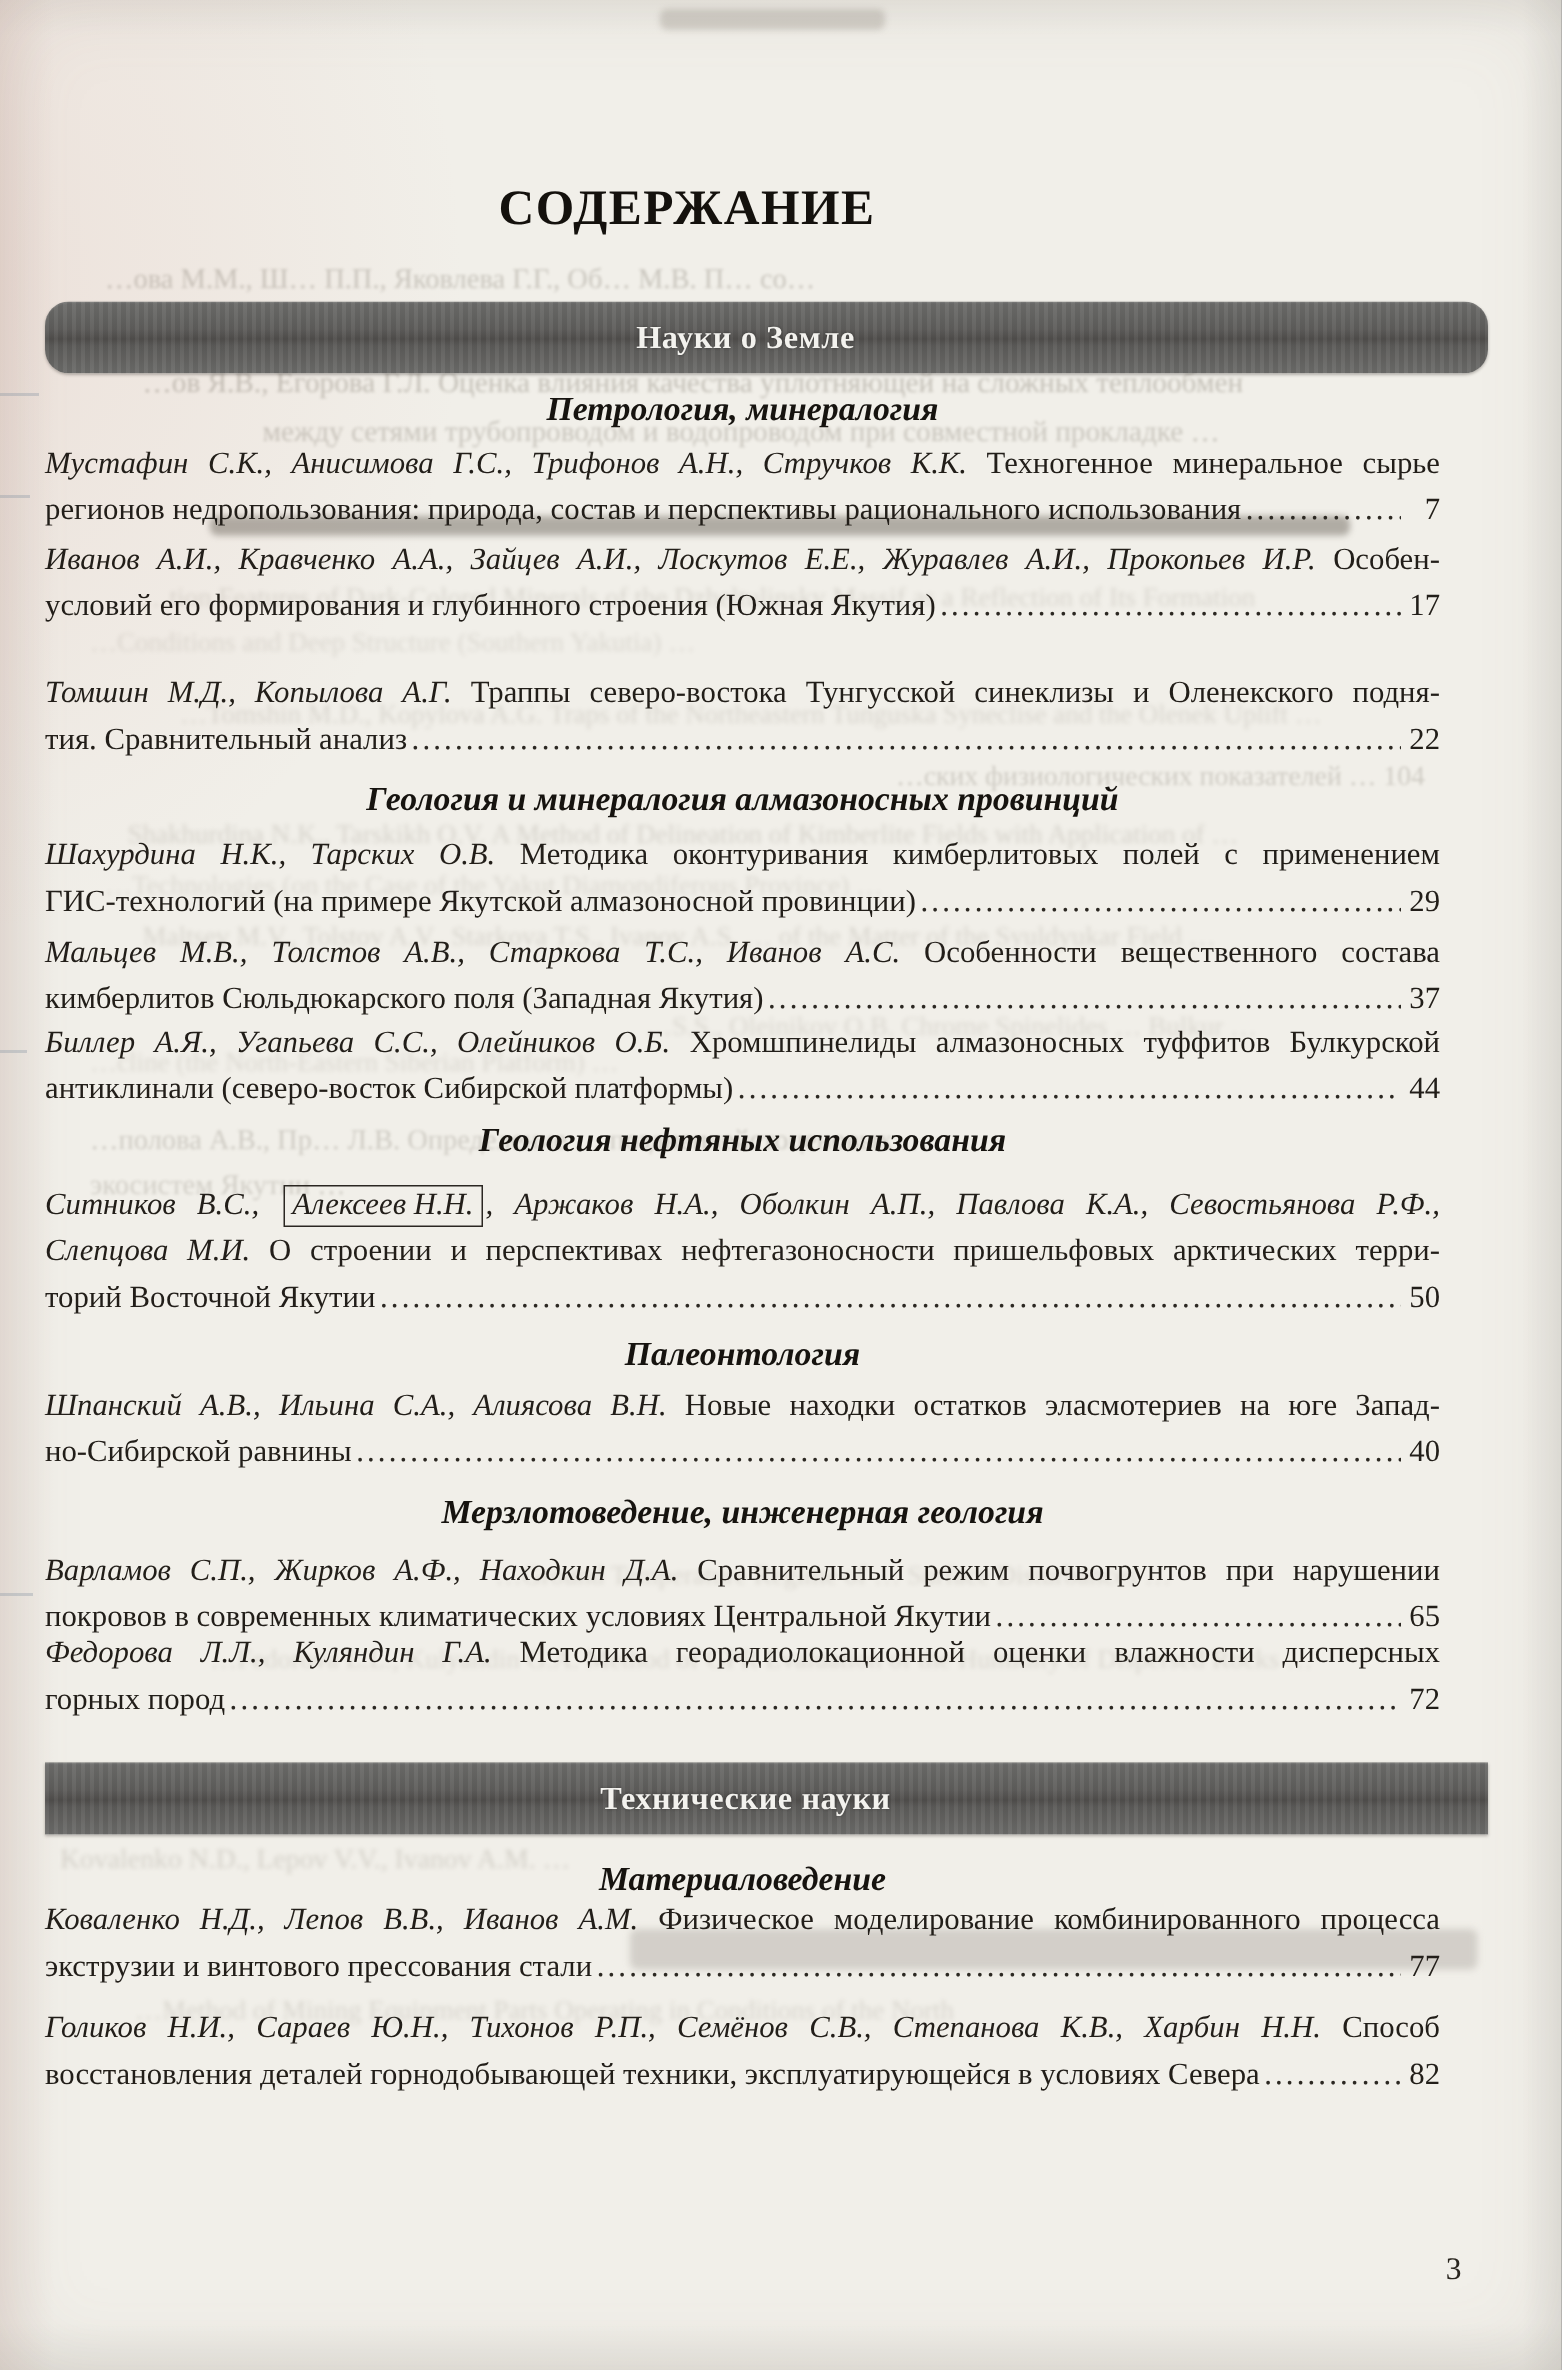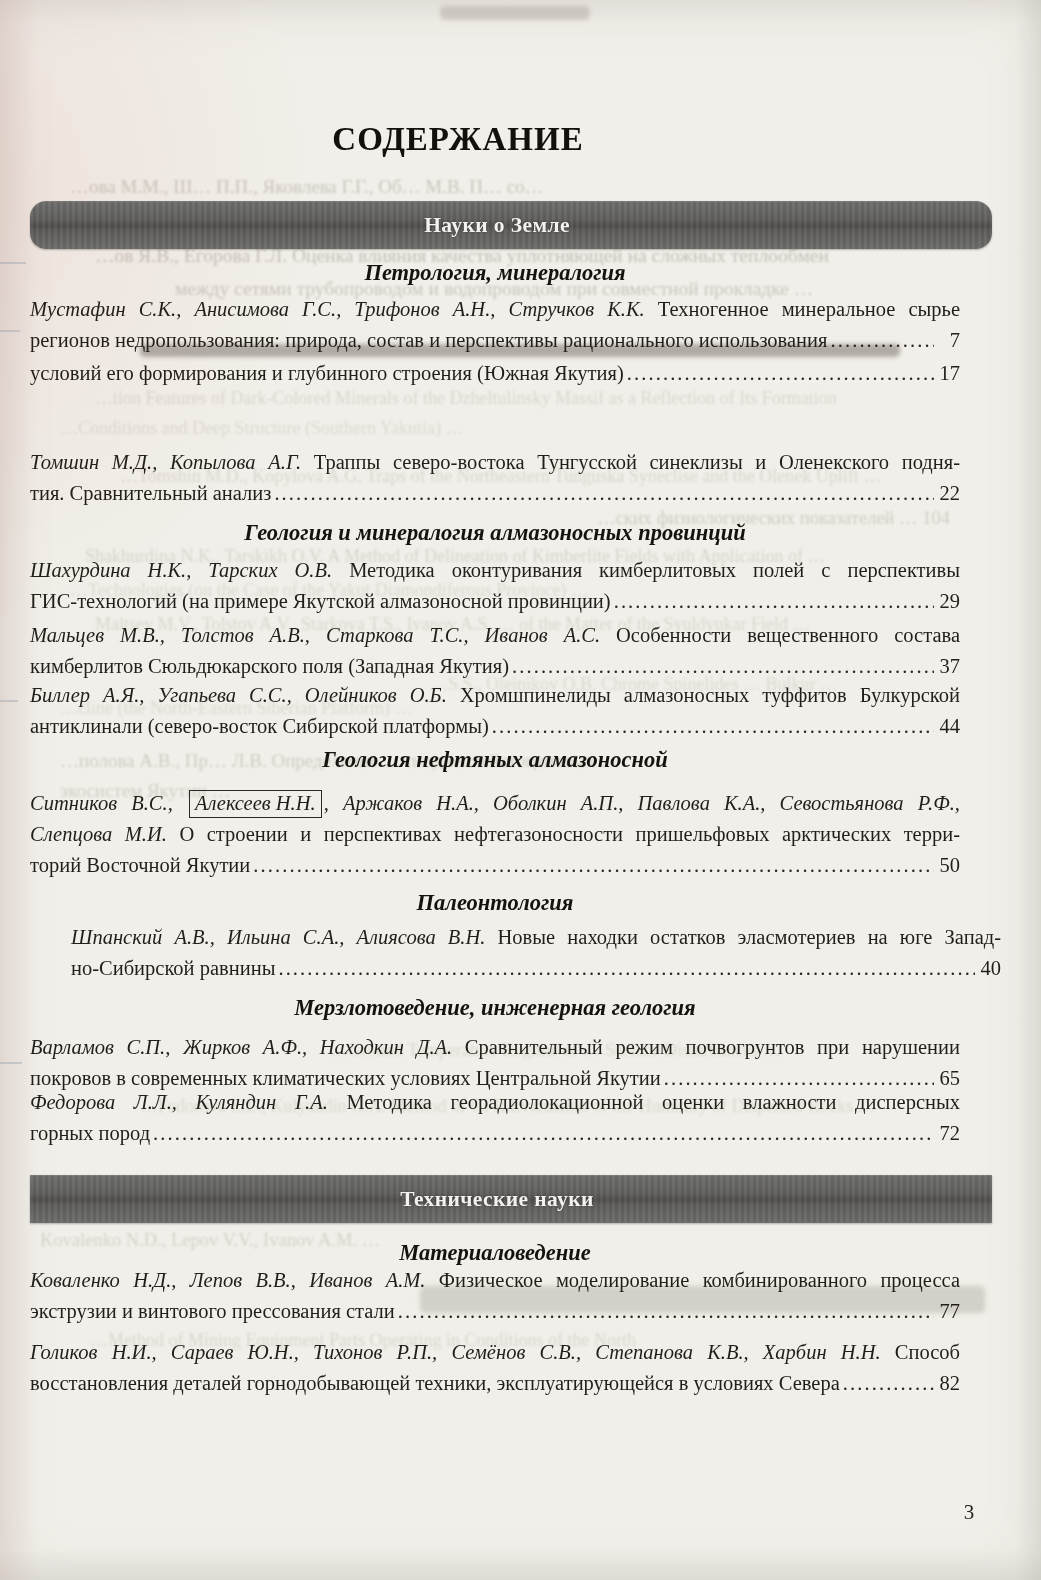--- a/index.html
+++ b/index.html
@@ -114,37 +114,38 @@
         <div class="subheading" style="top: 258px;">Петрология, минералогия</div>
         <div class="entry" style="top: 294px;">
           <div class="line"><span class="it">Мустафин С.К., Анисимова Г.С., Трифонов А.Н., Стручков К.К.</span><span> Техногенное минеральное сырье</span></div>
           <div class="line last">
             <span class="linetext"><span>регионов недропользования: природа, состав и перспективы рационального использования</span></span>
             <span class="dots">....................................................................................................................................................................................</span>
             <span class="pg">7</span>
           </div>
         </div>
         <div class="entry" style="top: 358px;">
+          <div class="line"><span class="it">Иванов А.И., Кравченко А.А., Зайцев А.И., Лоскутов Е.Е., Журавлев А.И., Прокопьев И.Р.</span><span> Особен-</span></div>
           <div class="line last">
             <span class="linetext"><span>условий его формирования и глубинного строения (Южная Якутия)</span></span>
             <span class="dots">....................................................................................................................................................................................</span>
             <span class="pg">17</span>
           </div>
         </div>
         <div class="entry" style="top: 447px;">
           <div class="line"><span class="it">Томшин М.Д., Копылова А.Г.</span><span> Траппы северо-востока Тунгусской синеклизы и Оленекского подня-</span></div>
           <div class="line last">
             <span class="linetext"><span>тия. Сравнительный анализ</span></span>
             <span class="dots">....................................................................................................................................................................................</span>
             <span class="pg">22</span>
           </div>
         </div>
         <div class="subheading" style="top: 518px;">Геология и минералогия алмазоносных провинций</div>
         <div class="entry" style="top: 555px;">
-          <div class="line"><span class="it">Шахурдина Н.К., Тарских О.В.</span><span> Методика оконтуривания кимберлитовых полей с перспективы</span></div>
+          <div class="line"><span class="it">Шахурдина Н.К., Тарских О.В.</span><span> Методика оконтуривания кимберлитовых полей с применением</span></div>
           <div class="line last">
             <span class="linetext"><span>ГИС-технологий (на примере Якутской алмазоносной провинции)</span></span>
             <span class="dots">....................................................................................................................................................................................</span>
             <span class="pg">29</span>
           </div>
         </div>
         <div class="entry" style="top: 620px;">
           <div class="line"><span class="it">Мальцев М.В., Толстов А.В., Старкова Т.С., Иванов А.С.</span><span> Особенности вещественного состава</span></div>
           <div class="line last">
             <span class="linetext"><span>кимберлитов Сюльдюкарского поля (Западная Якутия)</span></span>
@@ -153,32 +154,32 @@
           </div>
         </div>
         <div class="entry" style="top: 680px;">
           <div class="line"><span class="it">Биллер А.Я., Угапьева С.С., Олейников О.Б.</span><span> Хромшпинелиды алмазоносных туффитов Булкурской</span></div>
           <div class="line last">
             <span class="linetext"><span>антиклинали (северо-восток Сибирской платформы)</span></span>
             <span class="dots">....................................................................................................................................................................................</span>
             <span class="pg">44</span>
           </div>
         </div>
-        <div class="subheading" style="top: 745px;">Геология нефтяных алмазоносной</div>
+        <div class="subheading" style="top: 745px;">Геология нефтяных использования</div>
         <div class="entry" style="top: 788px;">
           <div class="line"><span class="it">Ситников В.С., </span><span class="it boxed">Алексеев Н.Н.</span><span class="it">, Аржаков Н.А., Оболкин А.П., Павлова К.А., Севостьянова Р.Ф.,</span></div>
           <div class="line"><span class="it">Слепцова М.И.</span><span> О строении и перспективах нефтегазоносности пришельфовых арктических терри-</span></div>
           <div class="line last">
             <span class="linetext"><span>торий Восточной Якутии</span></span>
             <span class="dots">....................................................................................................................................................................................</span>
             <span class="pg">50</span>
           </div>
         </div>
         <div class="subheading" style="top: 888px;">Палеонтология</div>
-        <div class="entry" style="top: 922px; margin-left: 41px;">
+        <div class="entry" style="top: 922px;">
           <div class="line"><span class="it">Шпанский А.В., Ильина С.А., Алиясова В.Н.</span><span> Новые находки остатков эласмотериев на юге Запад-</span></div>
           <div class="line last">
             <span class="linetext"><span>но-Сибирской равнины</span></span>
             <span class="dots">....................................................................................................................................................................................</span>
             <span class="pg">40</span>
           </div>
         </div>
         <div class="subheading" style="top: 993px;">Мерзлотоведение, инженерная геология</div>
         <div class="entry" style="top: 1032px;">
           <div class="line"><span class="it">Варламов С.П., Жирков А.Ф., Находкин Д.А.</span><span> Сравнительный режим почвогрунтов при нарушении</span></div>

